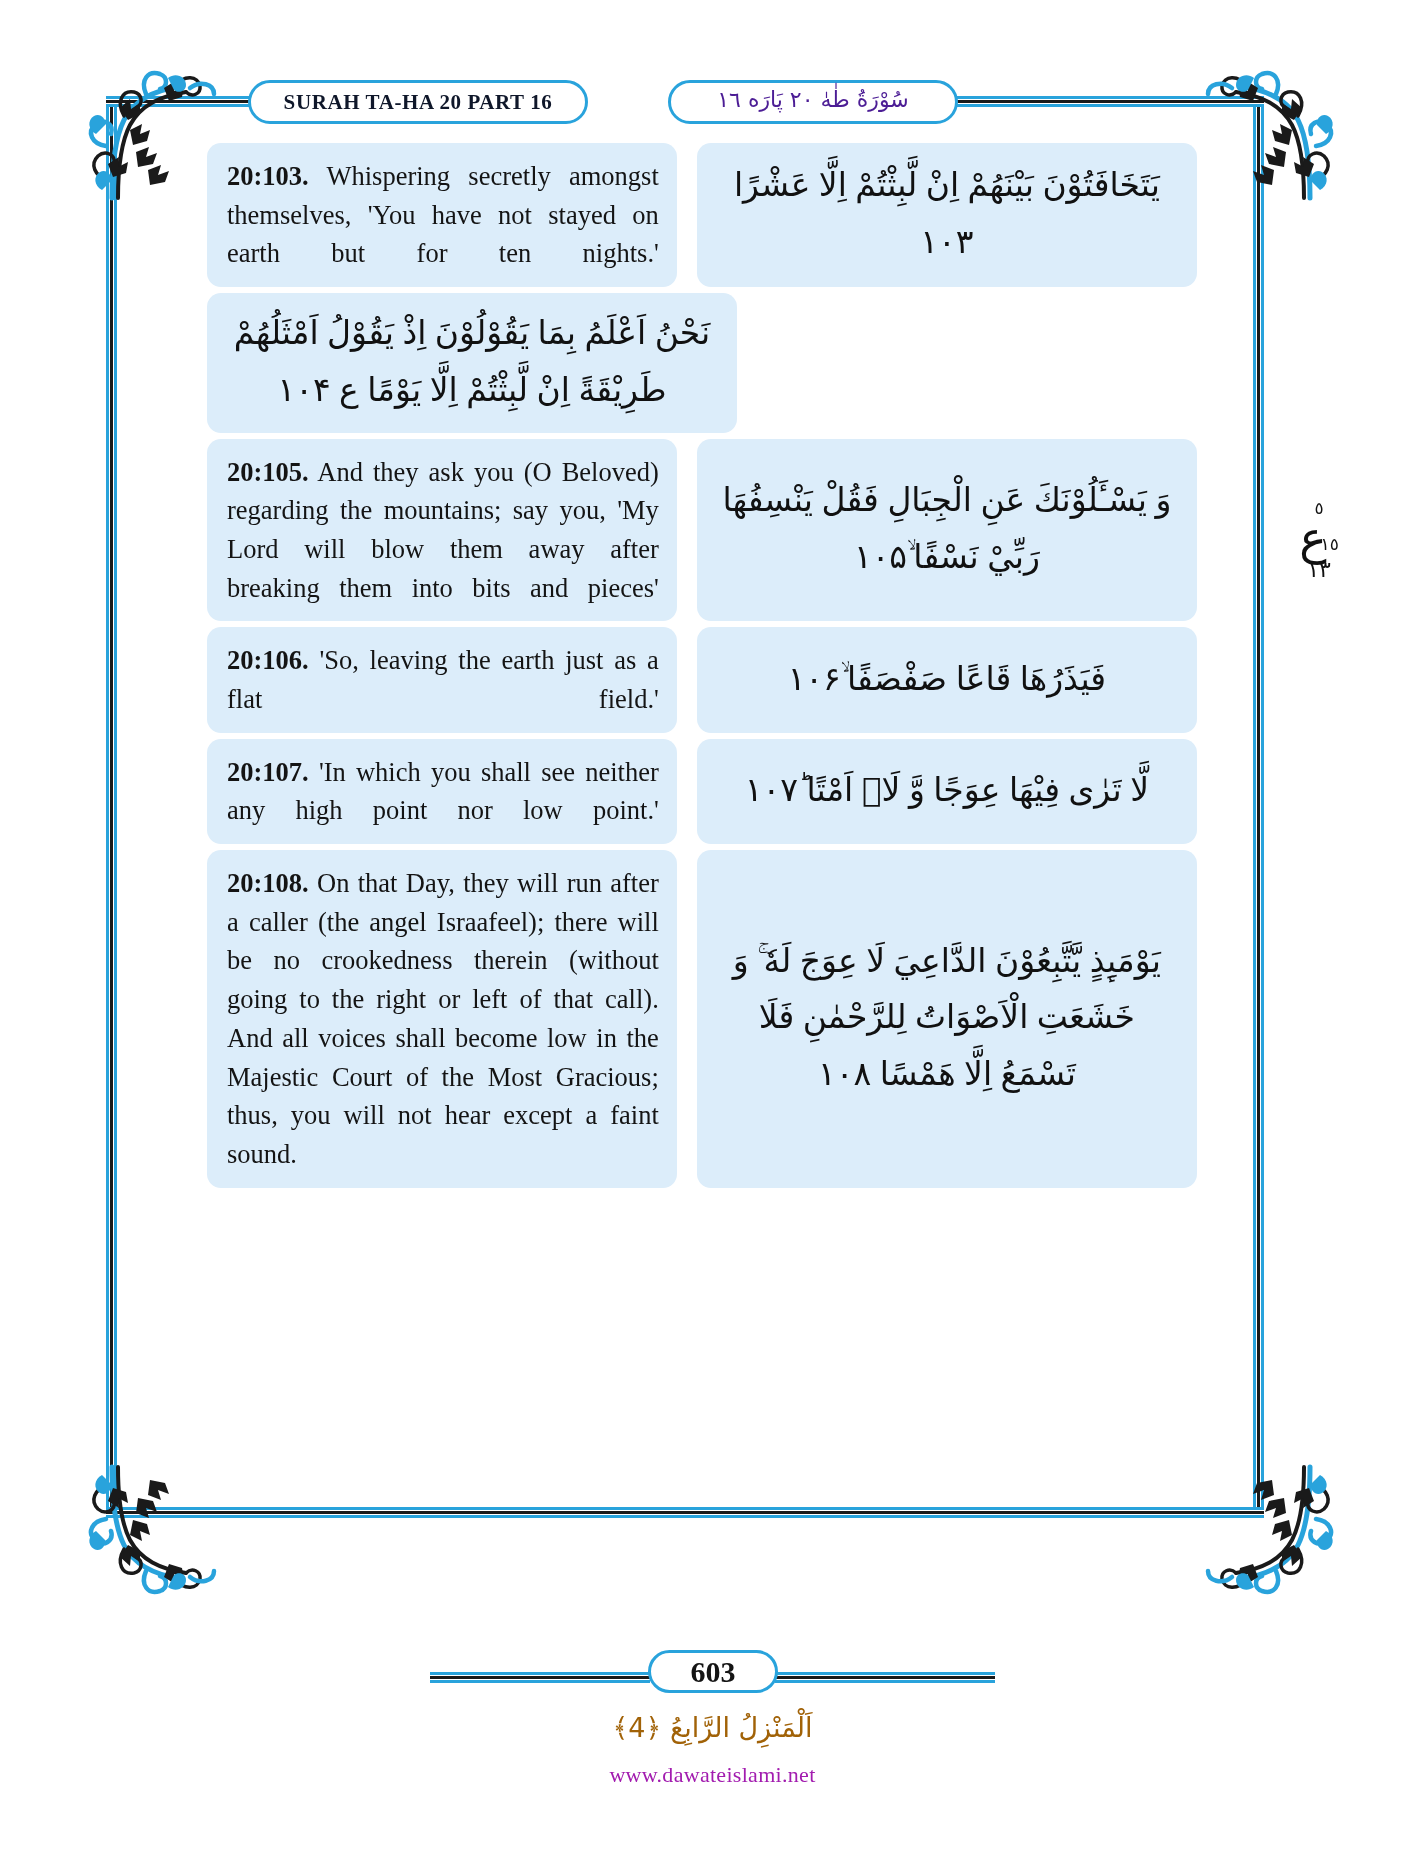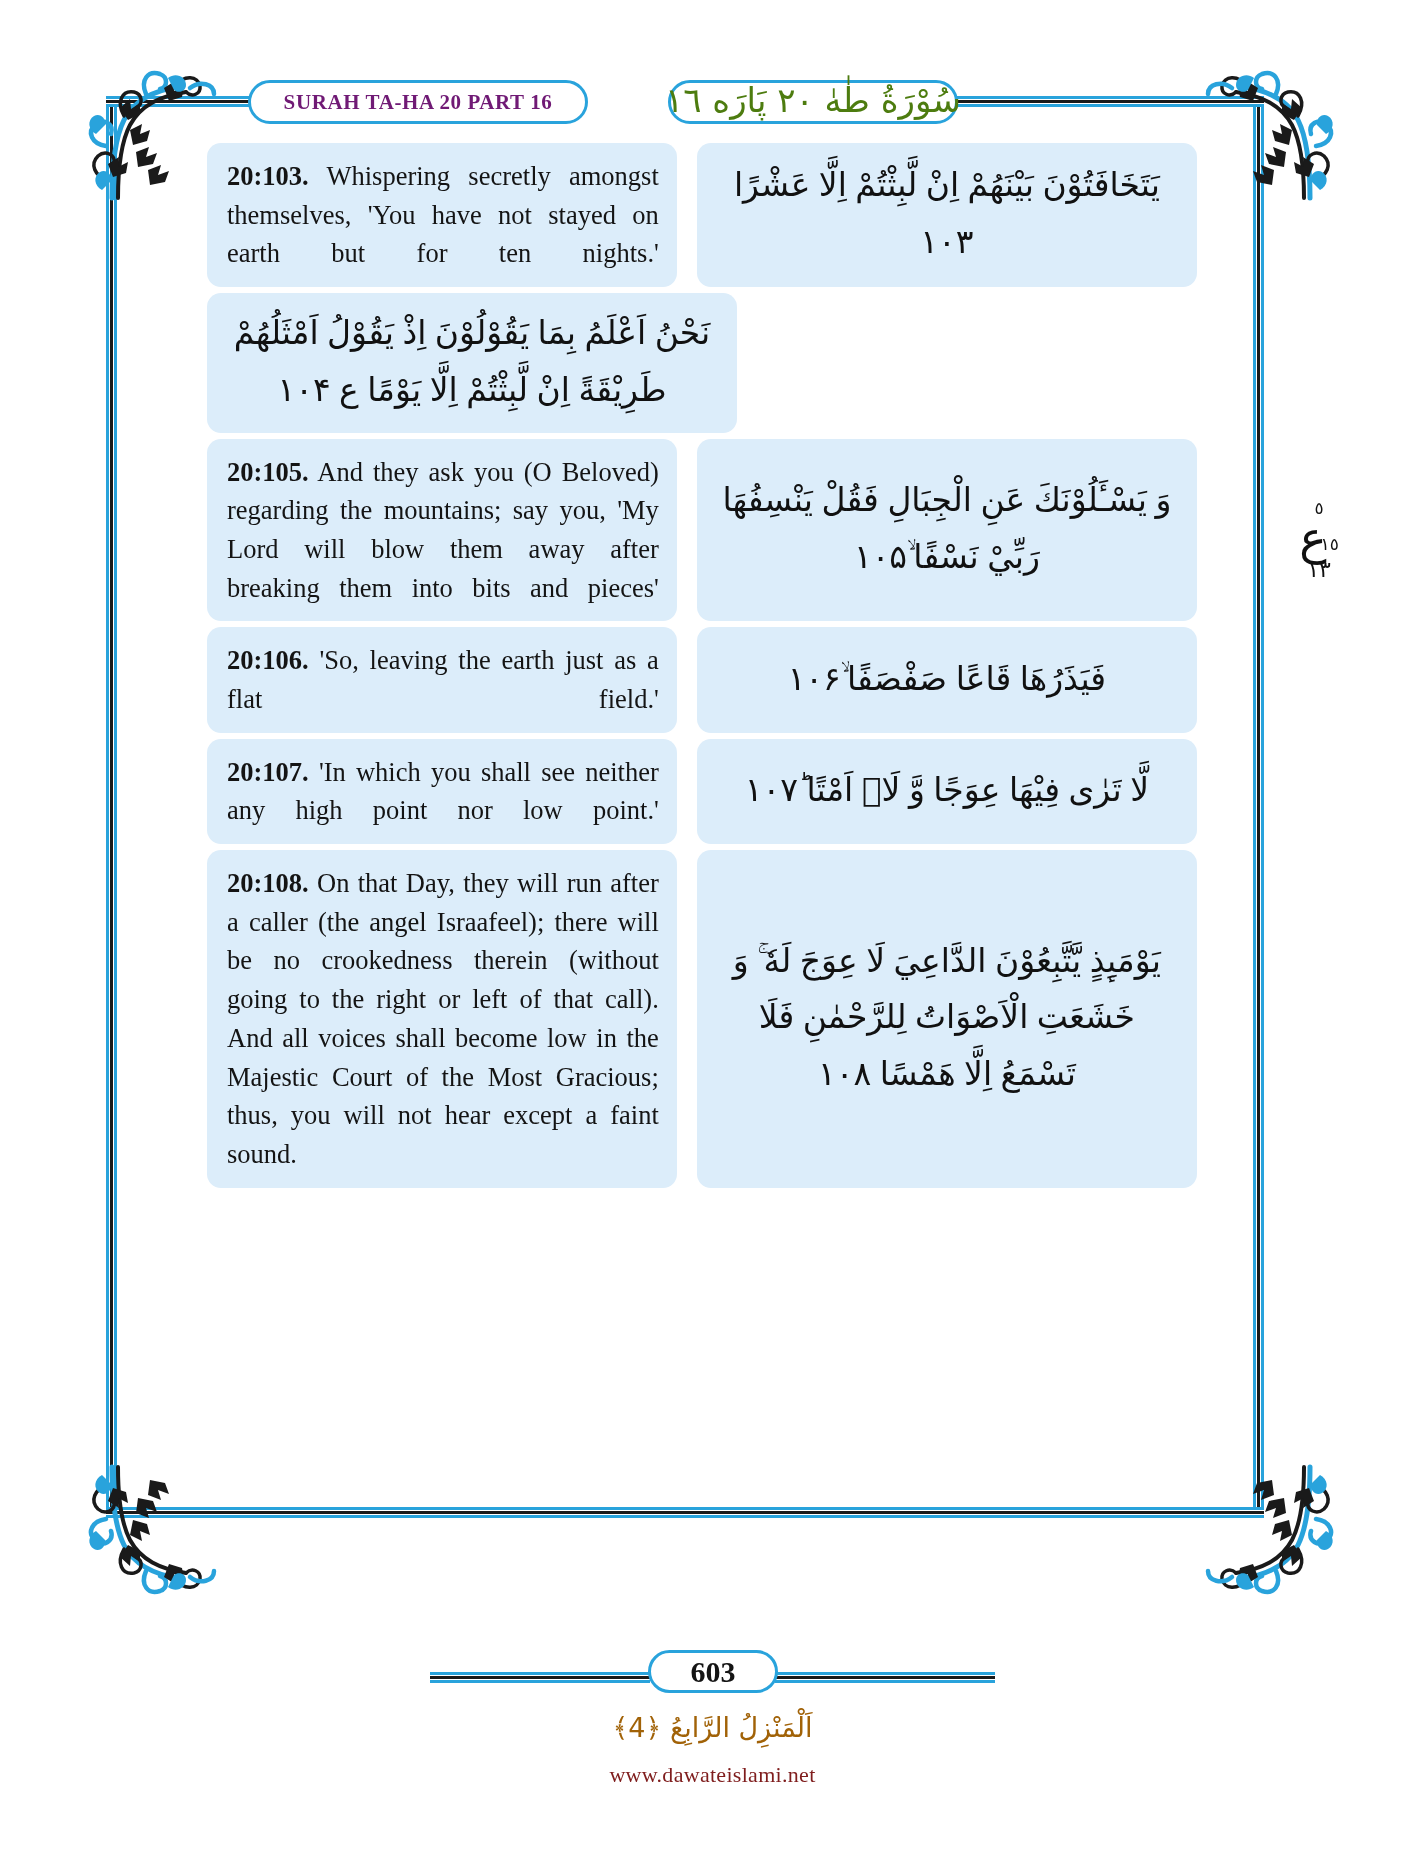--- a/index.html
+++ b/index.html
@@ -78,27 +78,27 @@
     z-index: 6;
   }
   #header-tab-left  { left: 248px; width: 340px; }
   #header-tab-right { left: 668px; width: 290px; }
 
   #header-title-en {
     font-family: "Liberation Serif", "DejaVu Serif", serif;
     font-weight: 700;
     font-size: 21px;
     letter-spacing: 0.6px;
-    color: #701a75;
+    color: #0f172a;
     white-space: nowrap;
   }
   #header-title-ar {
     font-family: "DejaVu Sans", "Liberation Sans", sans-serif;
-    font-size: 34px;
-    color: #4d7c0f;
+    font-size: 22px;
+    color: #4c1d95;
     direction: rtl;
     white-space: nowrap;
     line-height: 1;
     padding-bottom: 4px;
   }
 
   
   #ruku-marker {
     position: absolute;
     left: 1284px;
@@ -213,21 +213,21 @@
     color: #a16207;
     direction: rtl;
   }
   #website-line {
     position: absolute;
     left: 0; top: 1762px;
     width: 1425px;
     text-align: center;
     font-family: "Liberation Serif", "DejaVu Serif", serif;
     font-size: 22px;
-    color: #7f1d1d;
+    color: #a21caf;
     letter-spacing: 0.3px;
   }
 </style>
 </head>
 <body>
 
 <div id="page">
 
   <div class="frame-line frame-v" id="border-left"></div>
   <div class="frame-line frame-v" id="border-right"></div>

